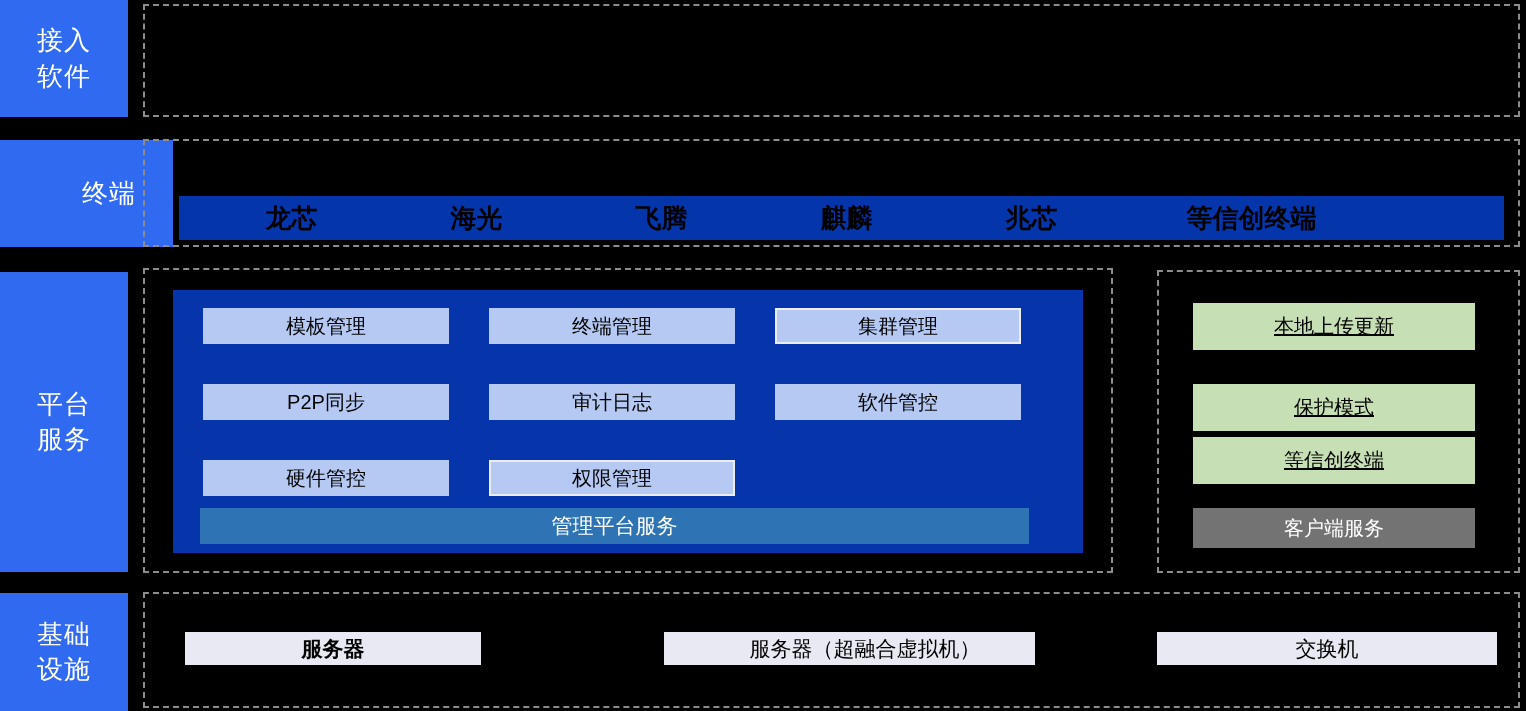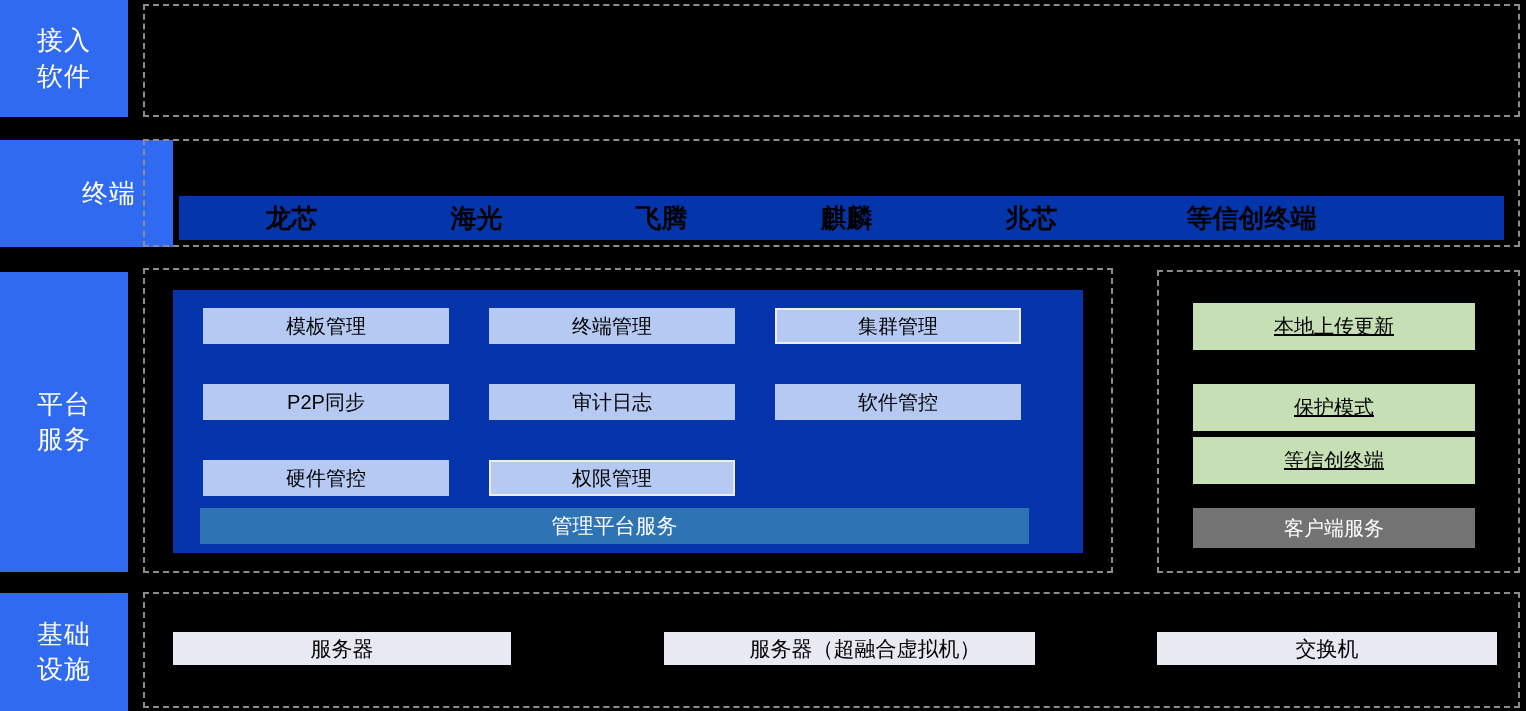--- a/index.html
+++ b/index.html
@@ -78,21 +78,21 @@
     background:#737373; color:#ffffff; font-size:20px;
     display:flex; align-items:center; justify-content:center;
   }
 
   
   .ibox {
     position:absolute; top:38px; height:33px;
     background:#e9e9f3; color:#000000; font-size:21px;
     display:flex; align-items:center; justify-content:center;
   }
-  #ibox-0 { left:28px;   width:338px; }
+  #ibox-0 { left:40px;   width:296px;font-weight:bold; }
   #ibox-1 { left:519px;  width:340px;padding-left:31px; }
   #ibox-2 { left:1012px; width:340px; }
 </style>
 </head>
 <body>
 
 <div class="side" id="side-access">接入
 软件</div>
 <div class="side" id="side-terminal">终端</div>
 <div class="side" id="side-platform">平台

